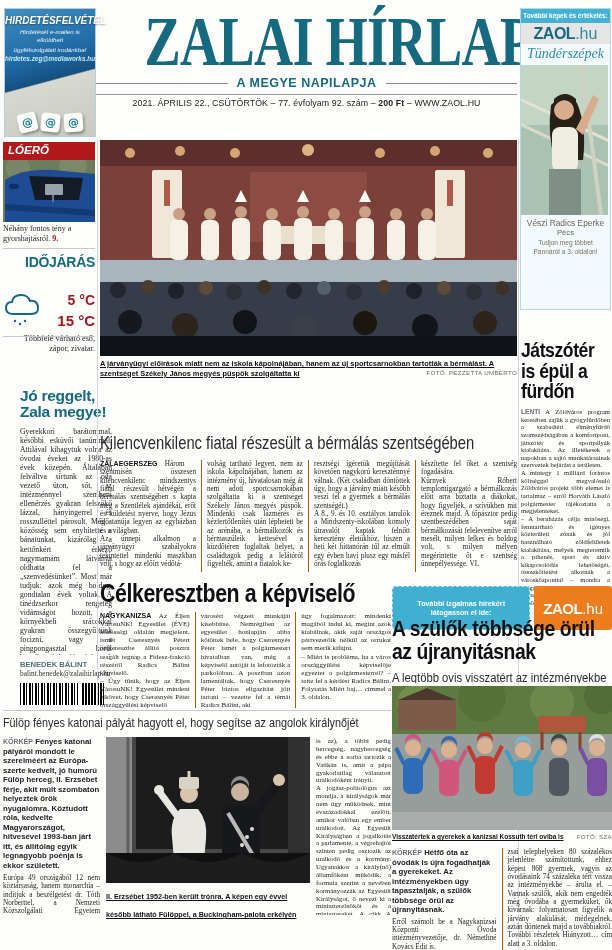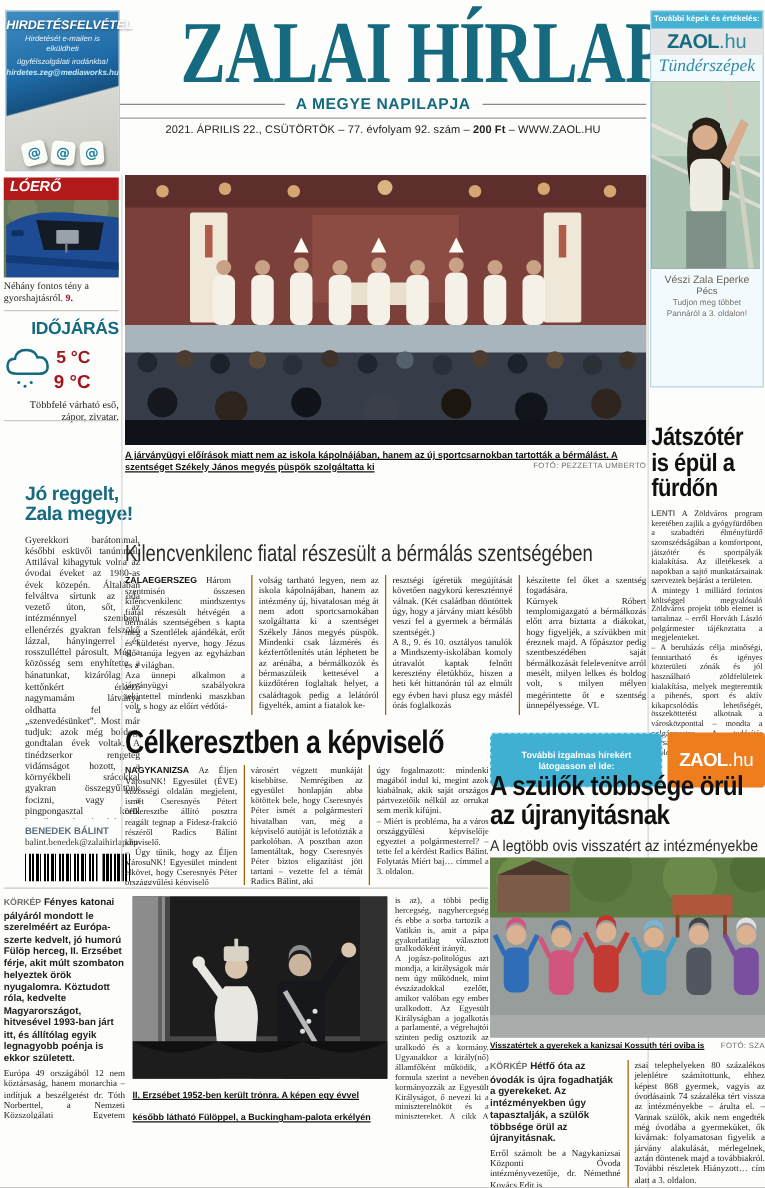--- a/index.html
+++ b/index.html
@@ -48,21 +48,21 @@
   .promo .zl span{font:16px "Liberation Sans",sans-serif;color:#2f8ba3;}
   .promo .script{font:italic 14px/1.2 "Liberation Serif",serif;color:#2e8ca6;text-align:center;padding:2px 0 3px;}
   .promo .pname{font:8.4px "Liberation Sans",sans-serif;color:#6d6458;text-align:center;padding-top:3px;}
   .promo .pcity{font:7.6px "Liberation Sans",sans-serif;color:#6d6458;text-align:center;}
   .promo .pnote{font:6.6px/1.25 "Liberation Sans",sans-serif;color:#7a7164;text-align:center;padding:2px 4px 0;}
   
   .railbar{left:3px;top:142px;width:92px;background:#b2191b;color:#fff;
            font:italic bold 11.5px/1 "Liberation Sans",sans-serif;padding:3px 5px;box-sizing:border-box;}
   .teaser{left:3px;top:224px;width:92px;font:8px/1.2 "Liberation Serif",serif;color:#1d1d1d;}
   .wx-title{font:bold 14px "Liberation Sans",sans-serif;color:#156a80;text-align:right;letter-spacing:-0.3px;}
-  .wx-row{display:flex;justify-content:flex-start;align-items:flex-start;margin-top:5px;}
+  .wx-row{display:flex;justify-content:space-between;align-items:flex-start;margin-top:20px;}
   .wx-temps{text-align:right;font:bold 14px/1.45 "Liberation Sans",sans-serif;color:#a3161c;}
   .wx-desc{font:8.2px/1.25 "Liberation Serif",serif;text-align:right;color:#222;margin-top:2px;}
   .nd-label{font:7px "Liberation Sans",sans-serif;color:#3e8ba0;}
   .nd-name{font:bold 12.5px "Liberation Sans",sans-serif;color:#a3161c;letter-spacing:.3px;}
   .nd-text{font:6.6px "Liberation Sans",sans-serif;color:#6a6a6a;}
   .ed-title{font:bold 15.5px/1.05 "Liberation Sans",sans-serif;color:#156a80;letter-spacing:-0.3px;}
   .ed-body{font:7.7px/1.18 "Liberation Serif",serif;text-align:justify;color:#1d1d1d;margin-top:6px;}
   .ed-author{font:bold 7.6px "Liberation Sans",sans-serif;color:#57707c;margin-top:5px;}
   .ed-mail{font:7.4px "Liberation Serif",serif;color:#333;}
   .barcode{margin-top:5px;display:flex;gap:4px;align-items:flex-end;}
@@ -116,21 +116,21 @@
         <line x1="-10" y1="55" x2="97" y2="105" stroke="#dadbce" stroke-width="3"></line>
         <line x1="60" y1="-5" x2="80" y2="150" stroke="#cfd2c2" stroke-width="4"></line>
         <path d="M30 40 Q26 70 34 95 L62 95 Q66 62 56 38 Q44 26 30 40Z" fill="#262019"></path>
         <circle cx="43" cy="45" r="10" fill="#d7ad8d"></circle>
         <path d="M33 42 Q43 28 55 42 L55 34 Q44 24 33 34Z" fill="#262019"></path>
         <rect x="31" y="62" width="26" height="45" rx="8" fill="#efece2"></rect>
         <path d="M55 64 L72 30 L78 34 L62 70Z" fill="#d7ad8d"></path>
         <rect x="28" y="104" width="32" height="46" fill="#7e8f85"></rect>
       </svg>
     </div>
-    <div class="pname">Vészi Zala Eperke</div>
+    <div class="pname">Vészi Radics Eperke</div>
     <div class="pcity">Pécs</div>
     <div class="pnote">Tudjon meg többet Pannáról a 3. oldalon!</div>
   </div>
 
   <div class="s railbar">LÓERŐ</div>
   <div class="s photo" style="left:3px;top:160px;width:92px;height:62px">
     <svg width="92" height="62" viewBox="0 0 92 62" preserveAspectRatio="none">
       <rect width="92" height="62" fill="#6d7b5d"></rect>
       <circle cx="15" cy="8" r="12" fill="#7d8b6a" opacity=".8"></circle>
       <circle cx="70" cy="6" r="14" fill="#81906e" opacity=".7"></circle>
@@ -149,21 +149,21 @@
     <div class="wx-title">IDŐJÁRÁS</div>
     <div class="wx-row">
       <svg width="40" height="38" viewBox="0 0 40 38">
         <path d="M10 24 Q3 24 3 18 Q3 12 9 12 Q10 5 18 5 Q25 5 27 11 Q34 10 35 17 Q36 24 28 24 Z" fill="none" stroke="#156a80" stroke-width="2"></path>
         <circle cx="12" cy="31" r="1.2" fill="#156a80"></circle>
         <circle cx="17" cy="34" r="1.2" fill="#156a80"></circle>
         <circle cx="22" cy="31" r="1.2" fill="#156a80"></circle>
       </svg>
       <div class="wx-temps">
         <div>5 °C</div>
-        <div style="font-size:15px">9 °C</div>
+        <div style="font-size:15px">15 °C</div>
       </div>
     </div>
     <div class="wx-desc">Többfelé várható eső, zápor, zivatar.</div>
   </div>
   <div class="hr" style="left:3px;top:336px;width:92px"></div>
 
 
   <div class="s" style="left:20px;top:388px;width:92px;height:318px;overflow:hidden">
     <div class="ed-title">Jó reggelt, Zala megye!</div>
     <div class="ed-body" style="height:228px;overflow:hidden">Gyerekkori barátommal, későbbi esküvői tanúmmal, Attilával kihagytuk volna az óvodai éveket az 1980-as évek közepén. Általában felváltva sírtunk az oda vezető úton, sőt, az intézménnyel szembeni ellenérzés gyakran felszökő lázzal, hányingerrel és rosszulléttel párosult. Még a közösség sem enyhítette a bánatunkat, kizárólag a kettőnkért érkező nagymamám látványa oldhatta fel a „szenvedésünket”. Most már tudjuk: azok még boldog, gondtalan évek voltak. A tinédzserkor rengeteg vidámságot hozott, a környékbeli srácokkal gyakran összegyűltünk focizni, vagy a pingpongasztal körül beszélgettünk a játszótéren. A mostani generációt nem irigylem, hisz a koronavírus-járvány támadása miatt egyre távolabb kerülnek a barátaiktól. Érthető, hogy vágynak a szabadságra és alig várják az óvodanyitást.</div>
@@ -351,20 +351,23 @@
   <div class="s cols" style="left:392px;top:848px;width:220px;height:102px">
     <div class="col">
       <div class="intro"><span class="loc gray">KÖRKÉP</span> <span>Hétfő óta az óvodák is újra fogadhatják a gyerekeket. Az intézményekben úgy tapasztalják, a szülők többsége örül az újranyitásnak.</span></div>
       <div class="body" style="margin-top:3px">Erről számolt be a Nagykanizsai Központi Óvoda intézményvezetője, dr. Némethné Kovács Edit is.
 – Az előzetes felmérés alapján a 11 tagóvodában, valamint a sánci, ligetvárosi és kiskani-</div>
     </div>
     <div class="col body">zsai telephelyeken 80 százalékos jelenlétre számítottunk, ehhez képest 868 gyermek, vagyis az óvodásaink 74 százaléka tért vissza az intézményekbe – árulta el. – Vannak szülők, akik nem engedték még óvodába a gyermeküket, ők kivárnak: folyamatosan figyelik a járvány alakulását, mérlegelnek, aztán döntenek majd a továbbiakról. További részletek Hiányzott… cím alatt a 3. oldalon.</div>
   </div>
 
   <div class="s" style="left:3px;top:710px;width:388px;height:240px;border-top:1px solid #c9c9c9;overflow:hidden">
+    <div style="height:18px;overflow:hidden;margin-top:2px">
+      <span class="sub cond" style="font-size:13.5px;transform:scaleX(.8)">Fülöp fényes katonai pályát hagyott el, hogy segítse az angolok királynőjét</span>
+    </div>
     <div style="display:flex;margin-top:6px;gap:6px">
       <div style="width:97px;overflow:hidden;height:178px">
         <div class="intro"><span class="loc gray">KÖRKÉP</span> <span>Fényes katonai pályáról mondott le szerelméért az Európa-szerte kedvelt, jó humorú Fülöp herceg, II. Erzsébet férje, akit múlt szombaton helyeztek örök nyugalomra. Köztudott róla, kedvelte Magyarországot, hitvesével 1993-ban járt itt, és állítólag egyik legnagyobb poénja is ekkor született.</span></div>
         <div class="body" style="margin-top:4px">Európa 49 országából 12 nem köztársaság, hanem monarchia – indítjuk a beszélgetést dr. Tóth Norberttel, a Nemzeti Közszolgálati Egyetem nagykanizsai származású docensével, a nemzetközi jogi tanszék vezetőjével. A tizenkettőből hét királyság (a brit közösség</div>
       </div>
       <div style="width:204px">
         <div class="photo" style="position:relative;width:204px;height:146px">
           <svg width="204" height="146" viewBox="0 0 204 146" preserveAspectRatio="none">
             <rect width="204" height="146" fill="#474747"></rect>
             <rect x="0" width="26" height="146" fill="#8c8c8c"></rect>

